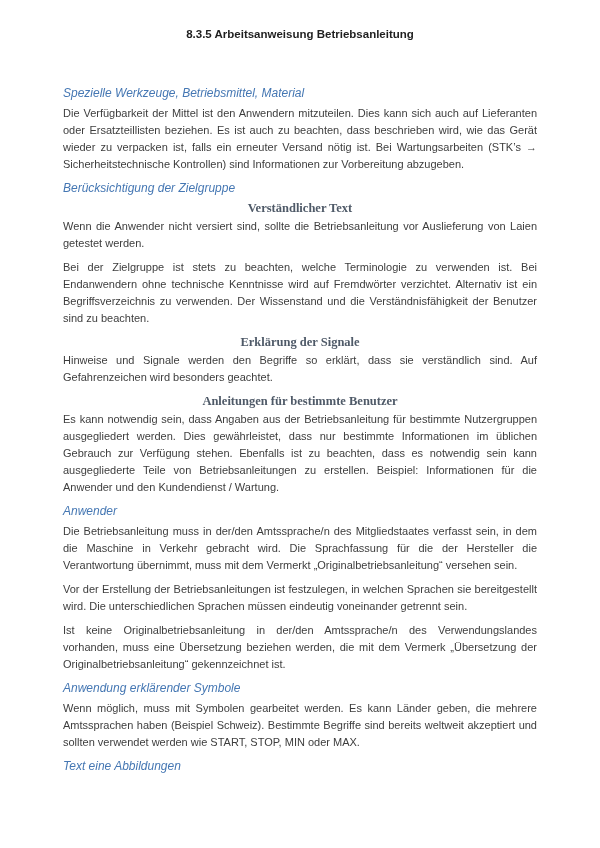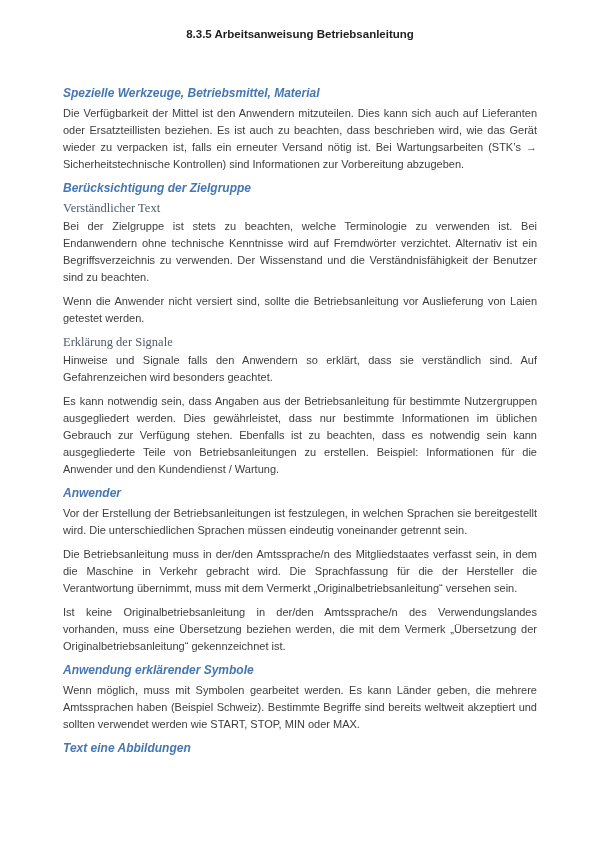--- a/index.html
+++ b/index.html
@@ -24,33 +24,34 @@
   .doc-title {
     text-align: center;
     font-size: 11.5px;
     font-weight: bold;
     color: #1f1f1f;
     line-height: 14px;
     margin: 0 0 44px 0;
   }
   .h-accent {
     color: var(--accent, #4577b3);
-    font-weight: bold;
+    font-weight: normal;
     font-style: italic;
     font-size: 12px;
     line-height: 17px;
     margin: 2px 0 3px 0;
   }
   .h-sub {
     color: var(--subhead, #4f5a68);
     font-family: "Liberation Serif", serif;
-    font-weight: normal;
+    font-weight: bold;
     font-size: 12.5px;
     line-height: 17px;
     margin: 3px 0 1px 0;
+    text-align: center;
   }
   .body-p {
     color: var(--body, #3d3d3d);
     font-size: 11px;
     line-height: 17px;
     text-align: justify;
     margin: 0 0 7px 0;
   }
 </style>
 </head>
@@ -58,30 +59,31 @@
 
 <div class="page">
   <h1 class="doc-title">8.3.5 Arbeitsanweisung Betriebsanleitung</h1>
 
   <div class="h-accent">Spezielle Werkzeuge, Betriebsmittel, Material</div>
   <p class="body-p">Die Verfügbarkeit der Mittel ist den Anwendern mitzuteilen. Dies kann sich auch auf Lieferanten oder Ersatzteillisten beziehen. Es ist auch zu beachten, dass beschrieben wird, wie das Gerät wieder zu verpacken ist, falls ein erneuter Versand nötig ist. Bei Wartungsarbeiten (STK’s → Sicherheitstechnische Kontrollen) sind Informationen zur Vorbereitung abzugeben.</p>
 
   <div class="h-accent">Berücksichtigung der Zielgruppe</div>
 
   <div class="h-sub">Verständlicher Text</div>
+  <p class="body-p">Wenn die Anwender nicht versiert sind, sollte die Betriebsanleitung vor Auslieferung von Laien getestet werden.</p>
   <p class="body-p">Bei der Zielgruppe ist stets zu beachten, welche Terminologie zu verwenden ist. Bei Endanwendern ohne technische Kenntnisse wird auf Fremdwörter verzichtet. Alternativ ist ein Begriffsverzeichnis zu verwenden.  Der Wissenstand und die Verständnisfähigkeit der Benutzer sind  zu beachten.</p>
-  <p class="body-p">Wenn die Anwender nicht versiert sind, sollte die Betriebsanleitung vor Auslieferung von Laien getestet werden.</p>
 
   <div class="h-sub">Erklärung der Signale</div>
-  <p class="body-p">Hinweise und Signale falls den Anwendern so erklärt, dass sie verständlich sind. Auf Gefahrenzeichen wird besonders geachtet.</p>
+  <p class="body-p">Hinweise und Signale werden den Begriffe so erklärt, dass sie verständlich sind. Auf Gefahrenzeichen wird besonders geachtet.</p>
 
+  <div class="h-sub">Anleitungen für bestimmte Benutzer</div>
   <p class="body-p">Es kann notwendig sein, dass Angaben aus der Betriebsanleitung für bestimmte Nutzergruppen ausgegliedert werden. Dies gewährleistet, dass nur bestimmte Informationen im üblichen Gebrauch zur Verfügung stehen. Ebenfalls ist zu beachten, dass es notwendig sein kann ausgegliederte Teile von Betriebsanleitungen zu erstellen. Beispiel: Informationen für die Anwender und den Kundendienst / Wartung.</p>
 
   <div class="h-accent">Anwender</div>
+  <p class="body-p">Die Betriebsanleitung muss in der/den Amtssprache/n des Mitgliedstaates verfasst sein, in dem die Maschine in Verkehr gebracht wird. Die Sprachfassung für die der Hersteller die Verantwortung übernimmt, muss mit dem Vermerkt „Originalbetriebsanleitung“ versehen sein.</p>
   <p class="body-p">Vor der Erstellung der Betriebsanleitungen ist festzulegen, in welchen Sprachen sie bereitgestellt wird. Die unterschiedlichen Sprachen müssen eindeutig voneinander getrennt sein.</p>
-  <p class="body-p">Die Betriebsanleitung muss in der/den Amtssprache/n des Mitgliedstaates verfasst sein, in dem die Maschine in Verkehr gebracht wird. Die Sprachfassung für die der Hersteller die Verantwortung übernimmt, muss mit dem Vermerkt „Originalbetriebsanleitung“ versehen sein.</p>
   <p class="body-p">Ist keine Originalbetriebsanleitung in der/den Amtssprache/n des Verwendungslandes vorhanden, muss eine Übersetzung beziehen werden, die mit dem Vermerk „Übersetzung der Originalbetriebsanleitung“ gekennzeichnet ist.</p>
 
   <div class="h-accent">Anwendung erklärender Symbole</div>
   <p class="body-p">Wenn möglich, muss mit Symbolen gearbeitet werden. Es kann Länder geben, die mehrere Amtssprachen haben (Beispiel Schweiz). Bestimmte Begriffe sind bereits weltweit akzeptiert und sollten verwendet werden wie START, STOP, MIN oder MAX.</p>
 
   <div class="h-accent">Text eine Abbildungen</div>
 </div>
 
 </body></html>

